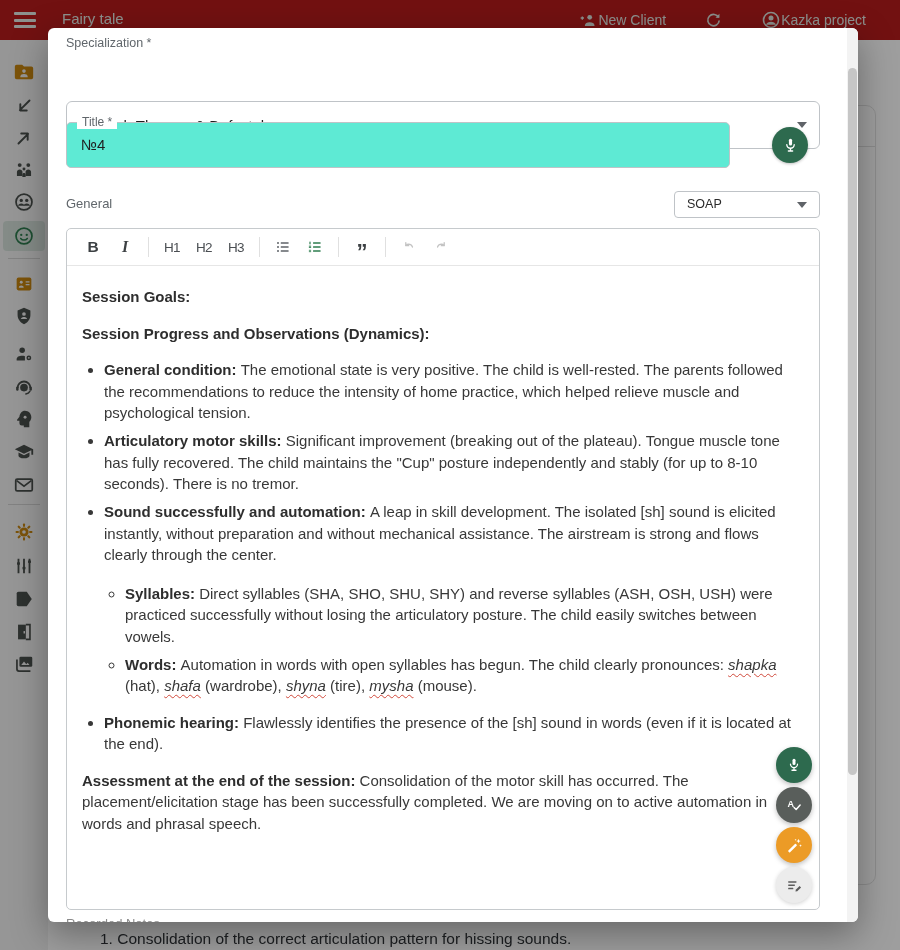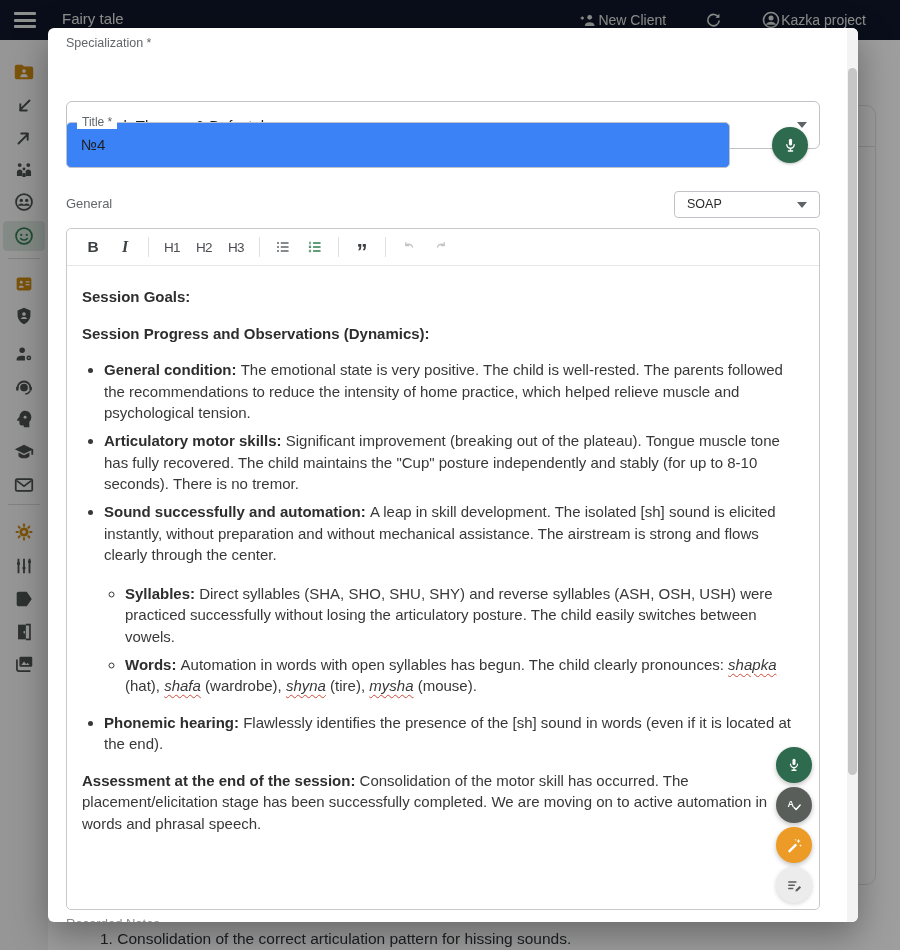--- a/index.html
+++ b/index.html
@@ -1,21 +1,21 @@
 <!DOCTYPE html>
 <html><head>
 <meta charset="utf-8">
 <style>
   html,body{margin:0;padding:0;background:#555;}
   *{box-sizing:border-box;font-family:"Liberation Sans",sans-serif;}
   .stage{position:relative;width:900px;height:950px;overflow:hidden;background:#fff;}
 
   
   .base{position:absolute;inset:0;}
-  .appbar{position:absolute;left:0;top:0;width:900px;height:40px;background:#0f172a;display:flex;align-items:center;color:#dfe7e1;}
+  .appbar{position:absolute;left:0;top:0;width:900px;height:40px;background:#b91c1c;display:flex;align-items:center;color:#dfe7e1;}
   .hamburger{position:absolute;left:14px;top:10px;width:24px;height:20px;background:none;border:none;padding:2px 0;display:flex;flex-direction:column;justify-content:space-between;cursor:pointer;}
   .hamburger span{display:block;width:22px;height:3px;border-radius:1px;background:#e4ebe6;}
   .app-title{position:absolute;left:62px;top:10px;font-size:15px;color:#e4ebe6;}
   .appbar-right{position:absolute;right:28px;top:0;height:40px;display:flex;align-items:center;gap:26px;}
   .appbar-item{display:flex;align-items:center;font-size:14px;color:#e4ebe6;cursor:pointer;background:none;border:none;}
   .appbar-item svg{display:block;}
 
   .sidebar{position:absolute;left:0;top:40px;width:48px;height:910px;background:#f2f2f2;}
   .sb-item{position:absolute;left:3px;width:42px;height:30px;display:flex;align-items:center;justify-content:center;cursor:pointer;border-radius:4px;}
   .sb-item svg{display:block;}
@@ -30,21 +30,21 @@
 
   
   .overlay{position:absolute;inset:0;background:rgba(0,0,0,0.38);}
 
   
   .dialog{position:absolute;left:48px;top:28px;width:810px;height:894px;background:#fff;border-radius:6px;box-shadow:0 12px 36px rgba(0,0,0,0.35);overflow:hidden;}
   .fld-label{position:absolute;left:18px;font-size:12.5px;color:#60666b;}
   .spec-select{position:absolute;left:18px;top:29px;width:754px;height:48px;border:1px solid #bfc3c7;border-radius:6px;background:#fff;cursor:pointer;margin-top:44px;}
   .spec-value{position:absolute;left:14px;top:15px;font-size:15px;color:#1f1f1f;}
   .caret{position:absolute;right:12px;top:50%;margin-top:-3px;width:0;height:0;border-left:5px solid transparent;border-right:5px solid transparent;border-top:6px solid #5f6368;}
-  .title-field{position:absolute;left:18px;top:94px;width:664px;height:46px;border:1px solid #bfc3c7;border-radius:5px;background:#3b82f6;}
+  .title-field{position:absolute;left:18px;top:94px;width:664px;height:46px;border:1px solid #bfc3c7;border-radius:5px;background:#5eead4;}
   .title-label{position:absolute;left:10px;top:-8px;background:#fff;padding:0 5px;font-size:12px;color:#60666b;}
   .title-value{position:absolute;left:14px;top:13px;font-size:15px;color:#1f1f1f;}
   .mic-btn{position:absolute;left:724px;top:99px;width:36px;height:36px;border-radius:50%;background:#2d6a4e;border:none;cursor:pointer;display:flex;align-items:center;justify-content:center;box-shadow:0 1px 3px rgba(0,0,0,.25);}
   .content-label{position:absolute;left:18px;top:168px;font-size:13px;color:#60666b;}
   .soap-select{position:absolute;left:626px;top:163px;width:146px;height:27px;border:1px solid #bfc3c7;border-radius:4px;background:#fff;cursor:pointer;}
   .soap-value{position:absolute;left:12px;top:5px;font-size:12.5px;color:#2a2a2a;}
 
   .editor-box{position:absolute;left:18px;top:200px;width:754px;height:682px;border:1px solid #c6cacd;border-radius:5px;background:#fff;}
   .ed-toolbar{height:37px;border-bottom:1px solid #e6e6e6;display:flex;align-items:center;padding:0 10px;}
   .tb-btn{width:28px;height:26px;display:flex;align-items:center;justify-content:center;background:none;border:none;border-radius:3px;cursor:pointer;color:#3c4043;margin:0 2px;}

